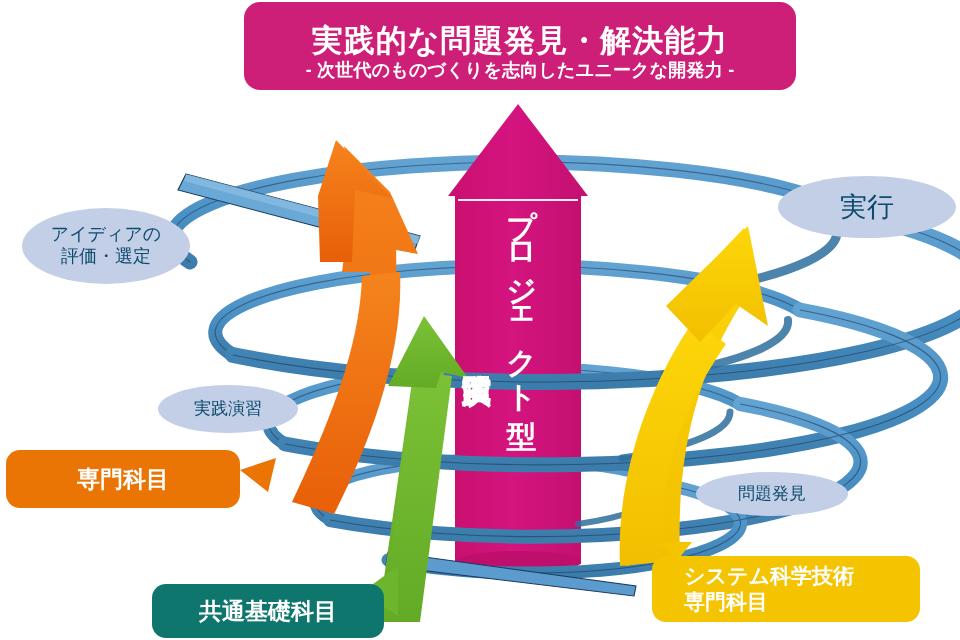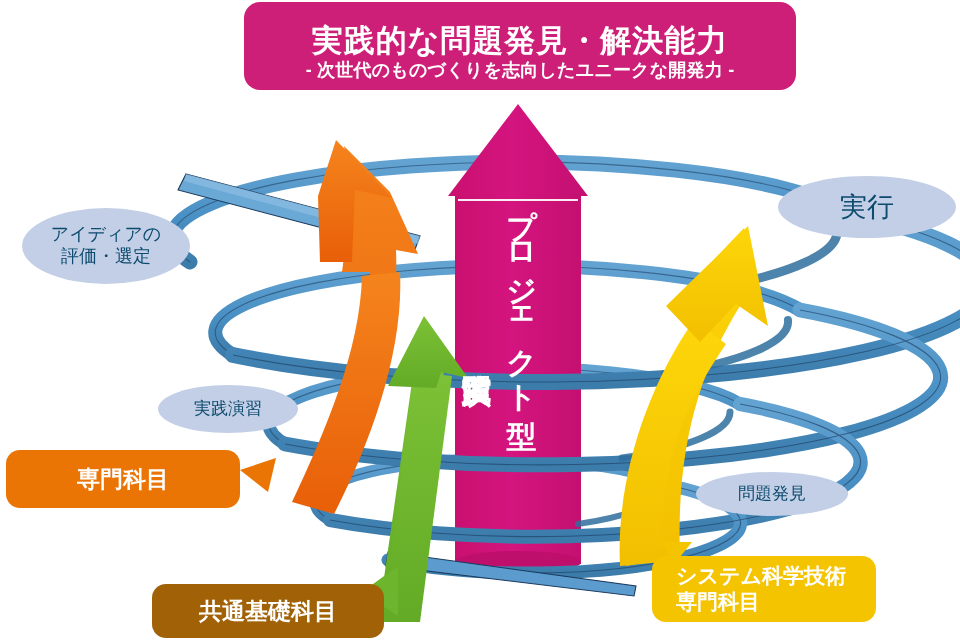--- a/index.html
+++ b/index.html
@@ -129,30 +129,30 @@
   }
   #box-specialized {
     left: 6px; top: 450px;
     width: 234px; height: 58px;
     background: #ea7404;
     font-size: 23px;
   }
   #box-common {
     left: 152px; top: 584px;
     width: 232px; height: 54px;
-    background: #a16207;
+    background: #0f766e;
     font-size: 23px;
   }
   #box-system {
     left: 652px; top: 556px;
-    width: 224px; height: 66px;
+    width: 268px; height: 66px;
     background: #f5c400;
     font-size: 21px;
     align-items: flex-start;
-    padding-left: 24px;
+    padding-left: 32px;
     box-sizing: border-box;
   }
 </style>
 </head>
 <body>
 
 <div id="stage">
 
   <svg id="art" viewBox="0 0 960 640">
     <defs>

